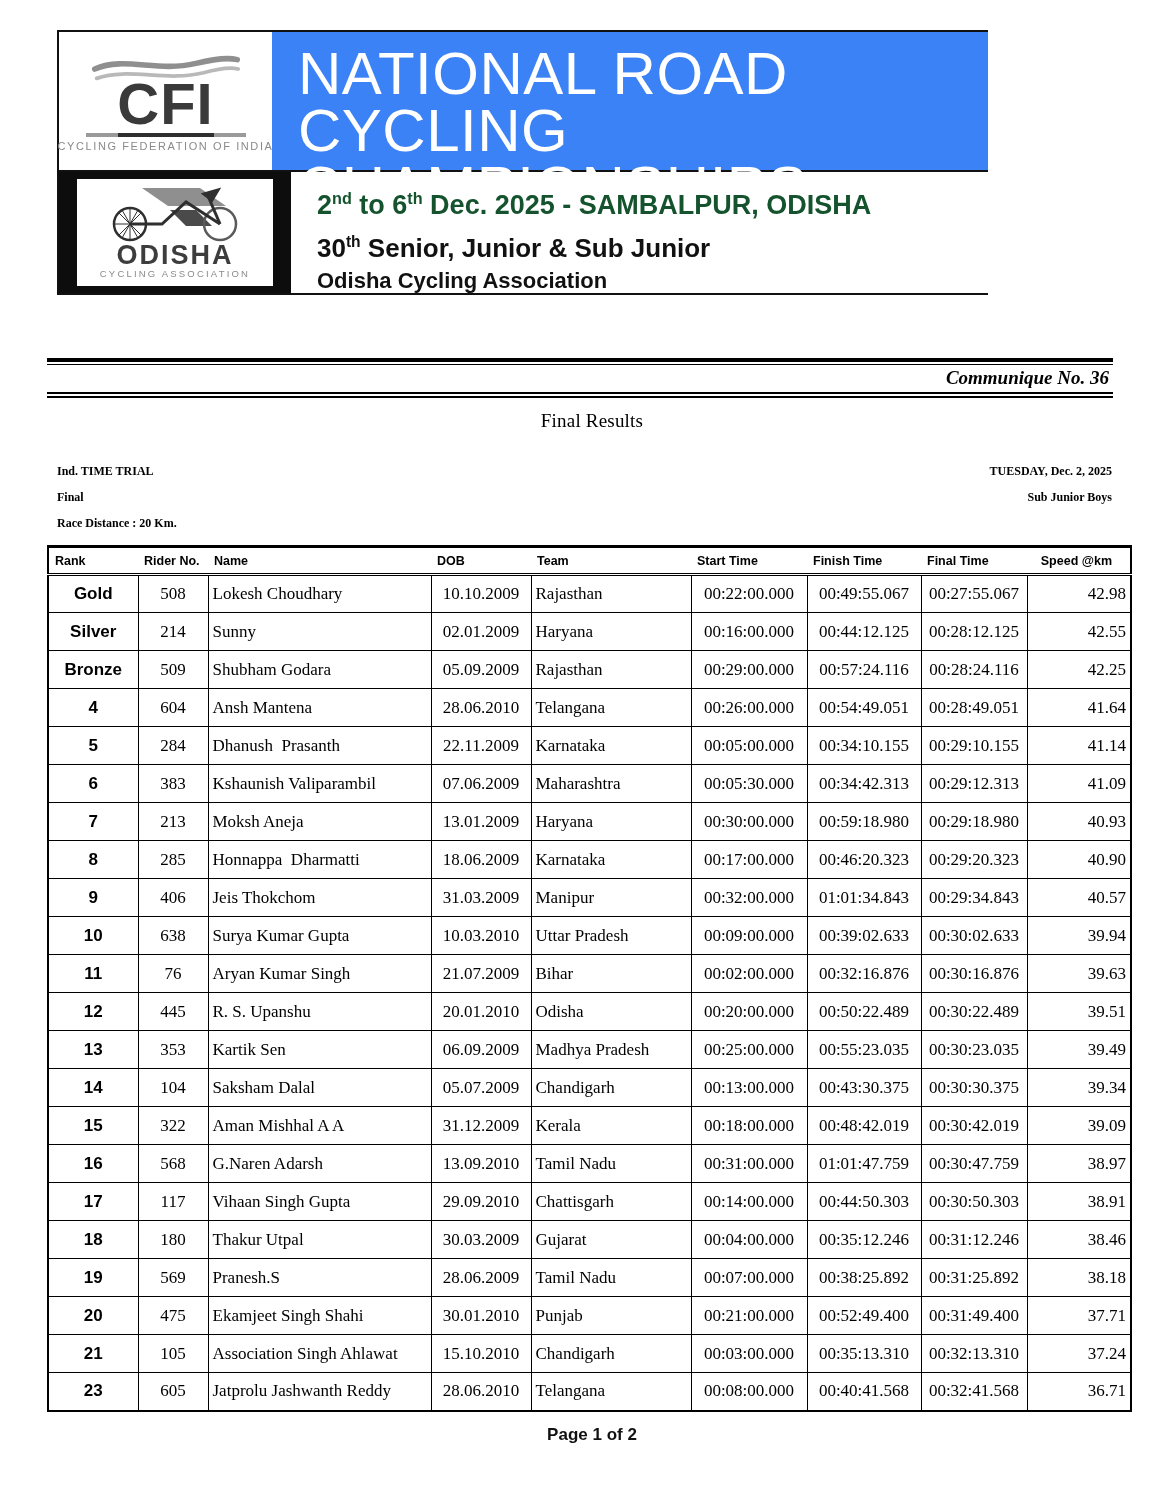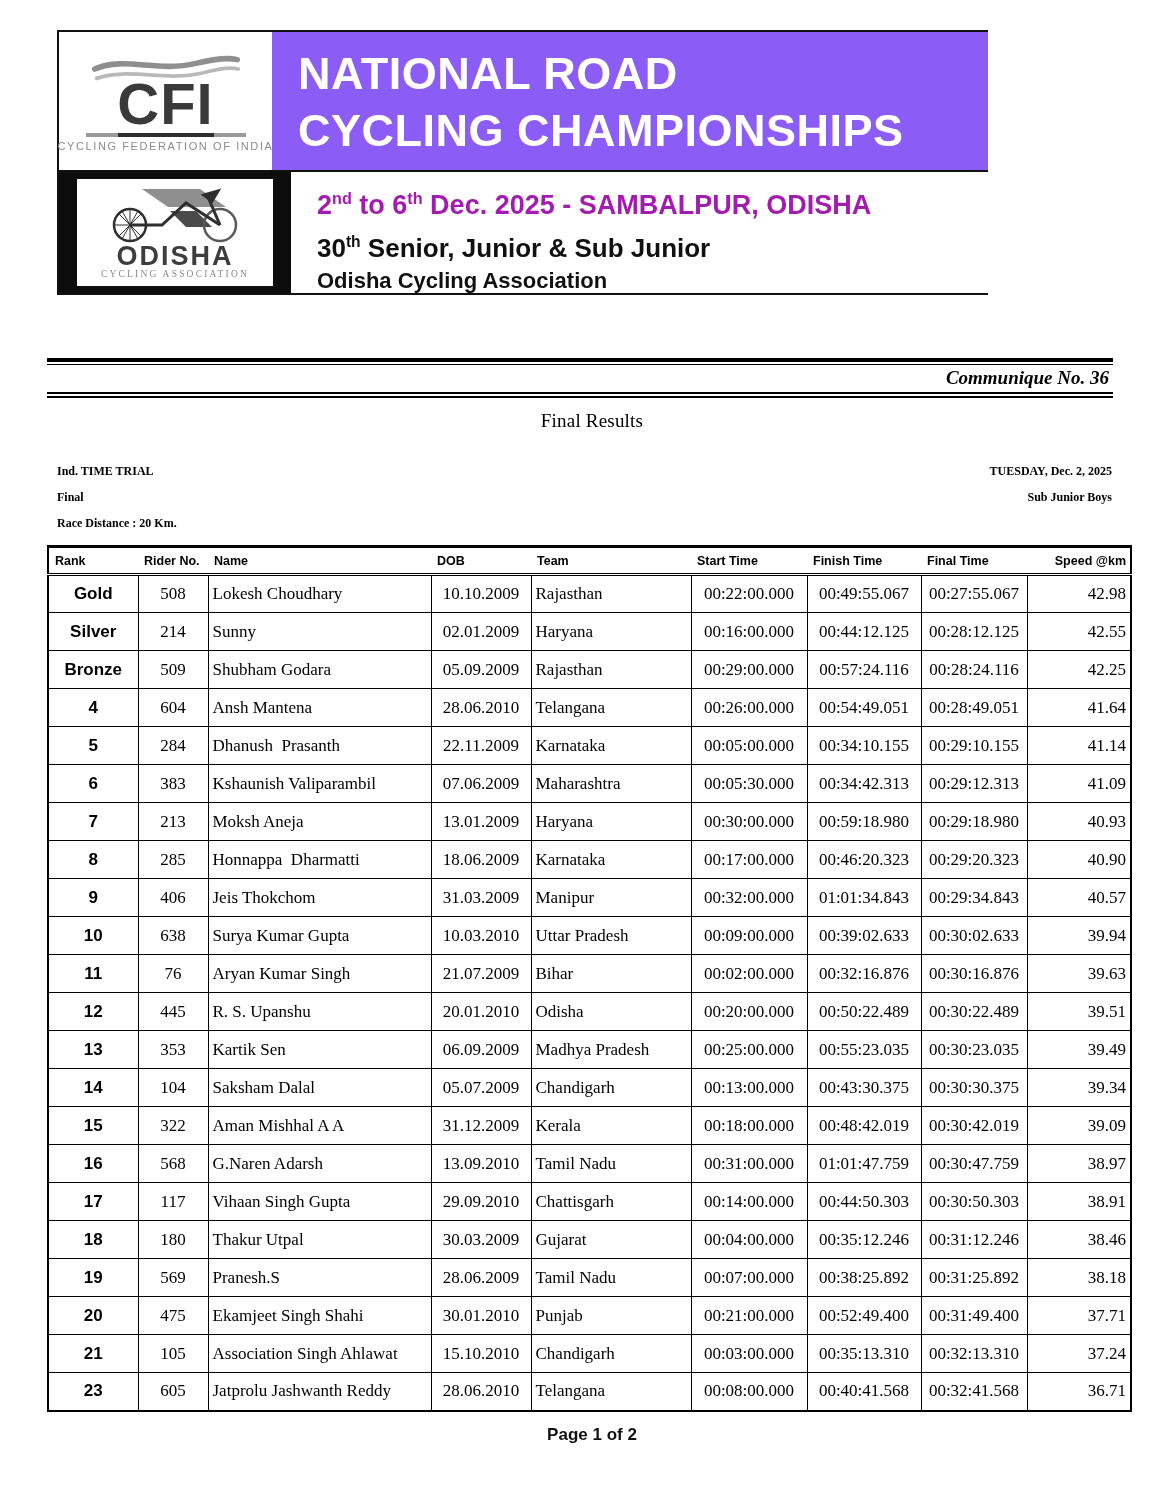--- a/index.html
+++ b/index.html
@@ -35,49 +35,49 @@
   }
   .cfi-rule {
     width: 160px; height: 4px; margin: 1px 0 3px 0;
     background: linear-gradient(to right, #9a9a9a 0 20%, #2e2e2e 20% 80%, #9a9a9a 80% 100%);
   }
   .cfi-caption {
     font-family: "Liberation Sans", sans-serif;
     font-size: 11px; color: #8a8a8a; letter-spacing: 1.6px; white-space: nowrap;
   }
   .title-banner {
-    flex: 1; background: #8b5cf6; color: #fff;
-    font-family: "Liberation Sans", sans-serif;
-    font-weight: 700; font-size: 45px; line-height: 57px;
+    flex: 1; background: #3b82f6; color: #fff;
+    font-family: "Liberation Sans", sans-serif;
+    font-weight: 400; font-size: 60px; line-height: 57px;
     padding: 13px 0 0 26px; letter-spacing: 0.5px;
   }
   .hrow2 { height: 123px; border-top: 2px solid #111; }
   .odisha-cell {
     width: 232px; background: #0d0d0d;
     display: flex; align-items: center; justify-content: center;
   }
   .odisha-inner {
     width: 196px; height: 107px; background: #fff;
     display: flex; flex-direction: column; align-items: center; justify-content: center;
   }
   .odisha-name {
     font-family: "Liberation Sans", sans-serif;
     font-weight: 900; font-size: 27px; line-height: 26px;
     color: #3d3d3d; letter-spacing: 2px;
   }
   .odisha-caption {
-    font-family: Liberation Serif, serif;
+    font-family: Liberation Sans, sans-serif;
     font-size: 9.5px; color: #8a8a8a; letter-spacing: 2.2px;
   }
   .sub-banner {
     flex: 1; background: #fff;
     font-family: "Liberation Sans", sans-serif;
     padding: 8px 0 0 26px;
   }
-  .sub-line1 { font-weight: 800; font-size: 27px; line-height: 37px; color: #a21caf; }
+  .sub-line1 { font-weight: 800; font-size: 27px; line-height: 37px; color: #14532d; }
   .sub-line2 { font-weight: 800; font-size: 26px; line-height: 36px; color: #111; }
   .sub-line3 { font-weight: 800; font-size: 22px; line-height: 30px; color: #111; }
   .sub-banner sup { font-size: 60%; }
 
   
   .communique-block { margin-top: 63px; width: 1066px; }
   .rule-top { border-top: 4px solid #000; border-bottom: 1px solid #000; height: 7px; }
   .communique-text {
     font-size: 19px; font-weight: bold; font-style: italic;
     text-align: right; padding: 1px 4px 2px 0; line-height: 24px;
@@ -103,21 +103,21 @@
     table-layout: fixed;
   }
   table.results thead th {
     font-family: "Liberation Sans", sans-serif;
     font-weight: bold; font-size: 12.5px;
     text-align: left; padding: 6px 2px 5px 6px;
     border-top: 3px solid #000;
     border-bottom: 3px double #000;
     white-space: nowrap;
   }
-  table.results thead th:last-child { text-align: right; padding-right: 4px; }
+  table.results thead th:last-child { text-align: right; padding-right: 18px; }
   table.results tbody td {
     border: 1px solid #000;
     height: 38px; font-size: 17px;
     padding: 0 4px; overflow: hidden; white-space: pre;
   }
   table.results { border: 2px solid #000; }
   tbody td.c-rank {
     font-family: "Liberation Sans", sans-serif;
     font-weight: bold; font-size: 13px; text-align: center;
   }

